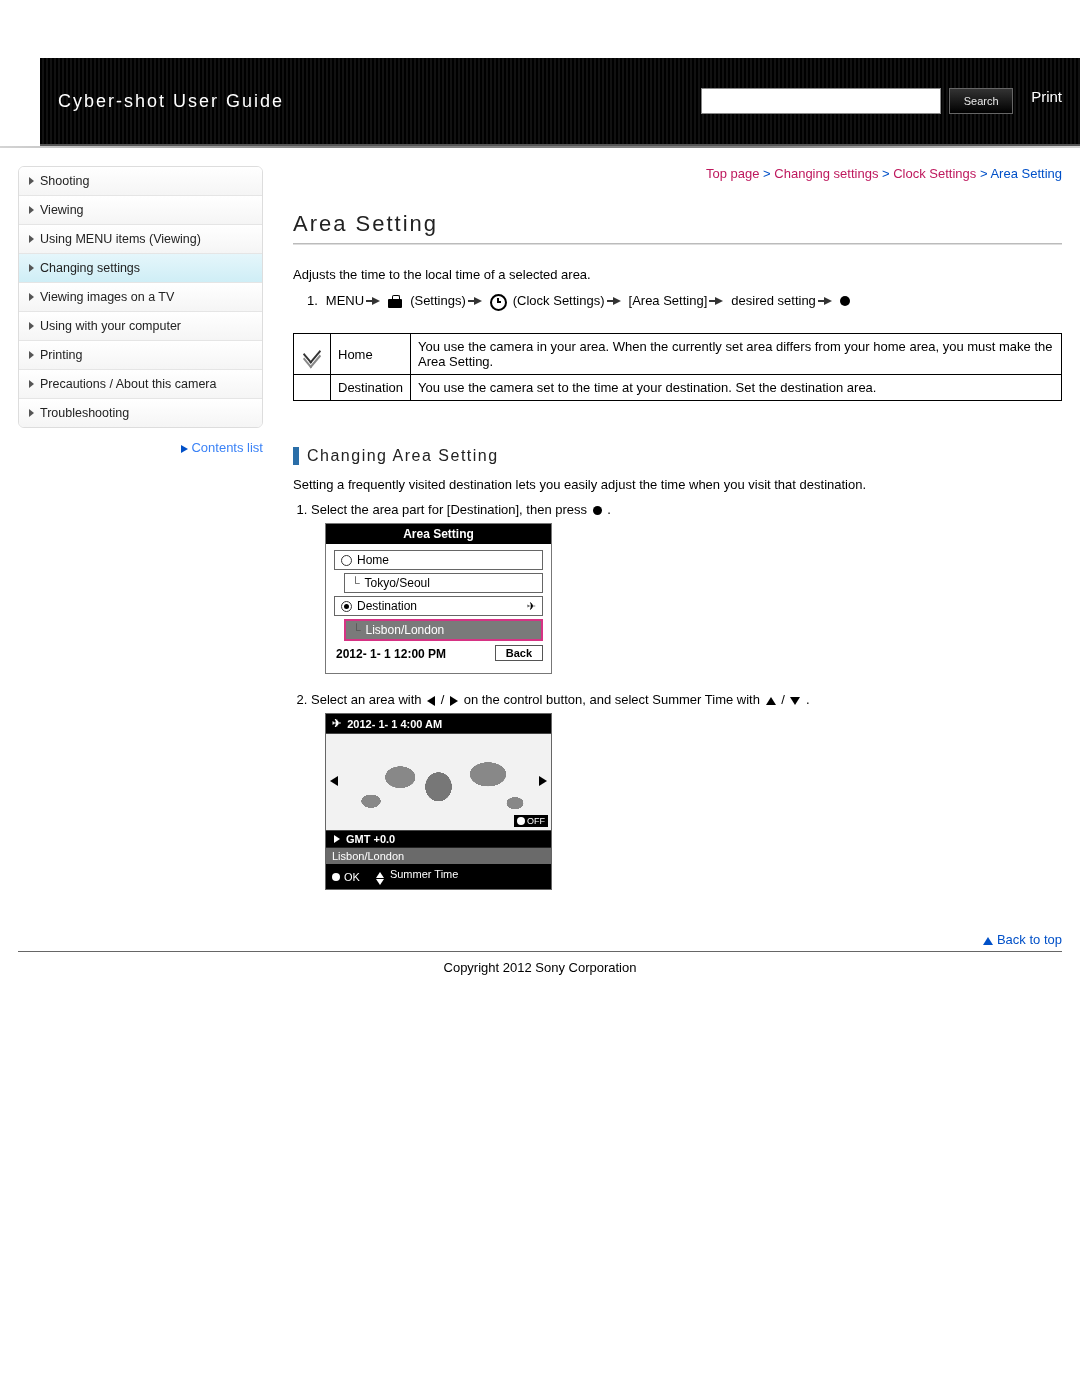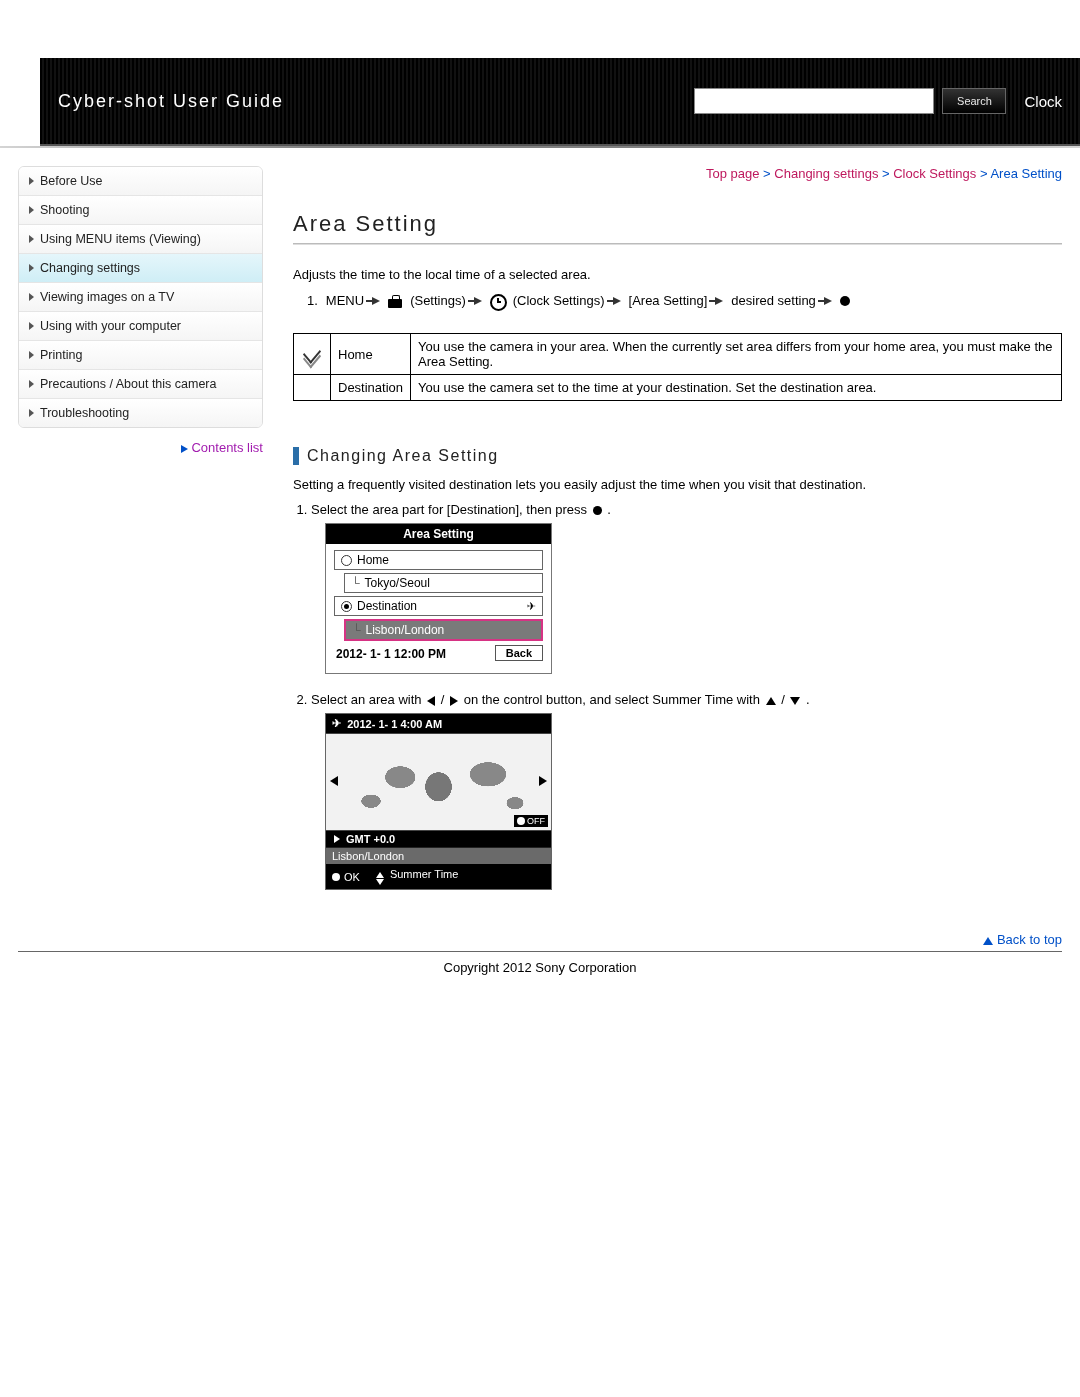--- a/index.html
+++ b/index.html
@@ -26,21 +26,21 @@
     margin-top: 58px;
     margin-left: 40px;
   }
   .topbar-title {
     color: #fff;
     font-size: 18px;
     letter-spacing: 2px;
   }
   .topbar-right {
     display: flex;
-    align-items: center;
+    align-items: flex-start;
     gap: 8px;
   }
   .search-input {
     height: 24px;
     width: 230px;
     background: #fff;
     border: 1px solid #888;
     padding: 0 4px;
     font-size: 12px;
   }
@@ -99,21 +99,21 @@
     width: 0; height: 0;
     border-top: 4px solid transparent;
     border-bottom: 4px solid transparent;
     border-left: 5px solid #555;
   }
   .contents-link {
     text-align: right;
     margin-top: 12px;
     font-size: 13px;
   }
-  .contents-link a { color: #a21caf; text-decoration: none; }
+  .contents-link a { color: #3b82f6; text-decoration: none; }
   .contents-link .arrow {
     display: inline-block;
     width: 0; height: 0;
     border-top: 4px solid transparent;
     border-bottom: 4px solid transparent;
     border-left: 7px solid #0050c8;
     margin-right: 3px;
     vertical-align: middle;
   }
   .main {
@@ -307,36 +307,36 @@
 </head>
 <body>
 
 <div class="page">
 
   <div class="topbar">
     <div class="topbar-title">Cyber-shot User Guide</div>
     <div class="topbar-right">
       <input class="search-input" type="text" placeholder="" style="">
       <button class="search-btn">Search</button>
-      <span class="print-btn">Clock</span>
+      <span class="print-btn">Print</span>
     </div>
   </div>
   <div class="hr-gradient"></div>
 
   <div class="content-wrap">
 
     <div class="sidebar">
       <div class="nav">
         <div class="nav-item">
             <span class="tri"></span>
-            <span>Before Use</span>
-          </div>
-        <div class="nav-item">
-            <span class="tri"></span>
             <span>Shooting</span>
+          </div>
+        <div class="nav-item">
+            <span class="tri"></span>
+            <span>Viewing</span>
           </div>
         <div class="nav-item">
             <span class="tri"></span>
             <span>Using MENU items (Viewing)</span>
           </div>
         <div class="nav-item active">
             <span class="tri"></span>
             <span>Changing settings</span>
           </div>
         <div class="nav-item">

